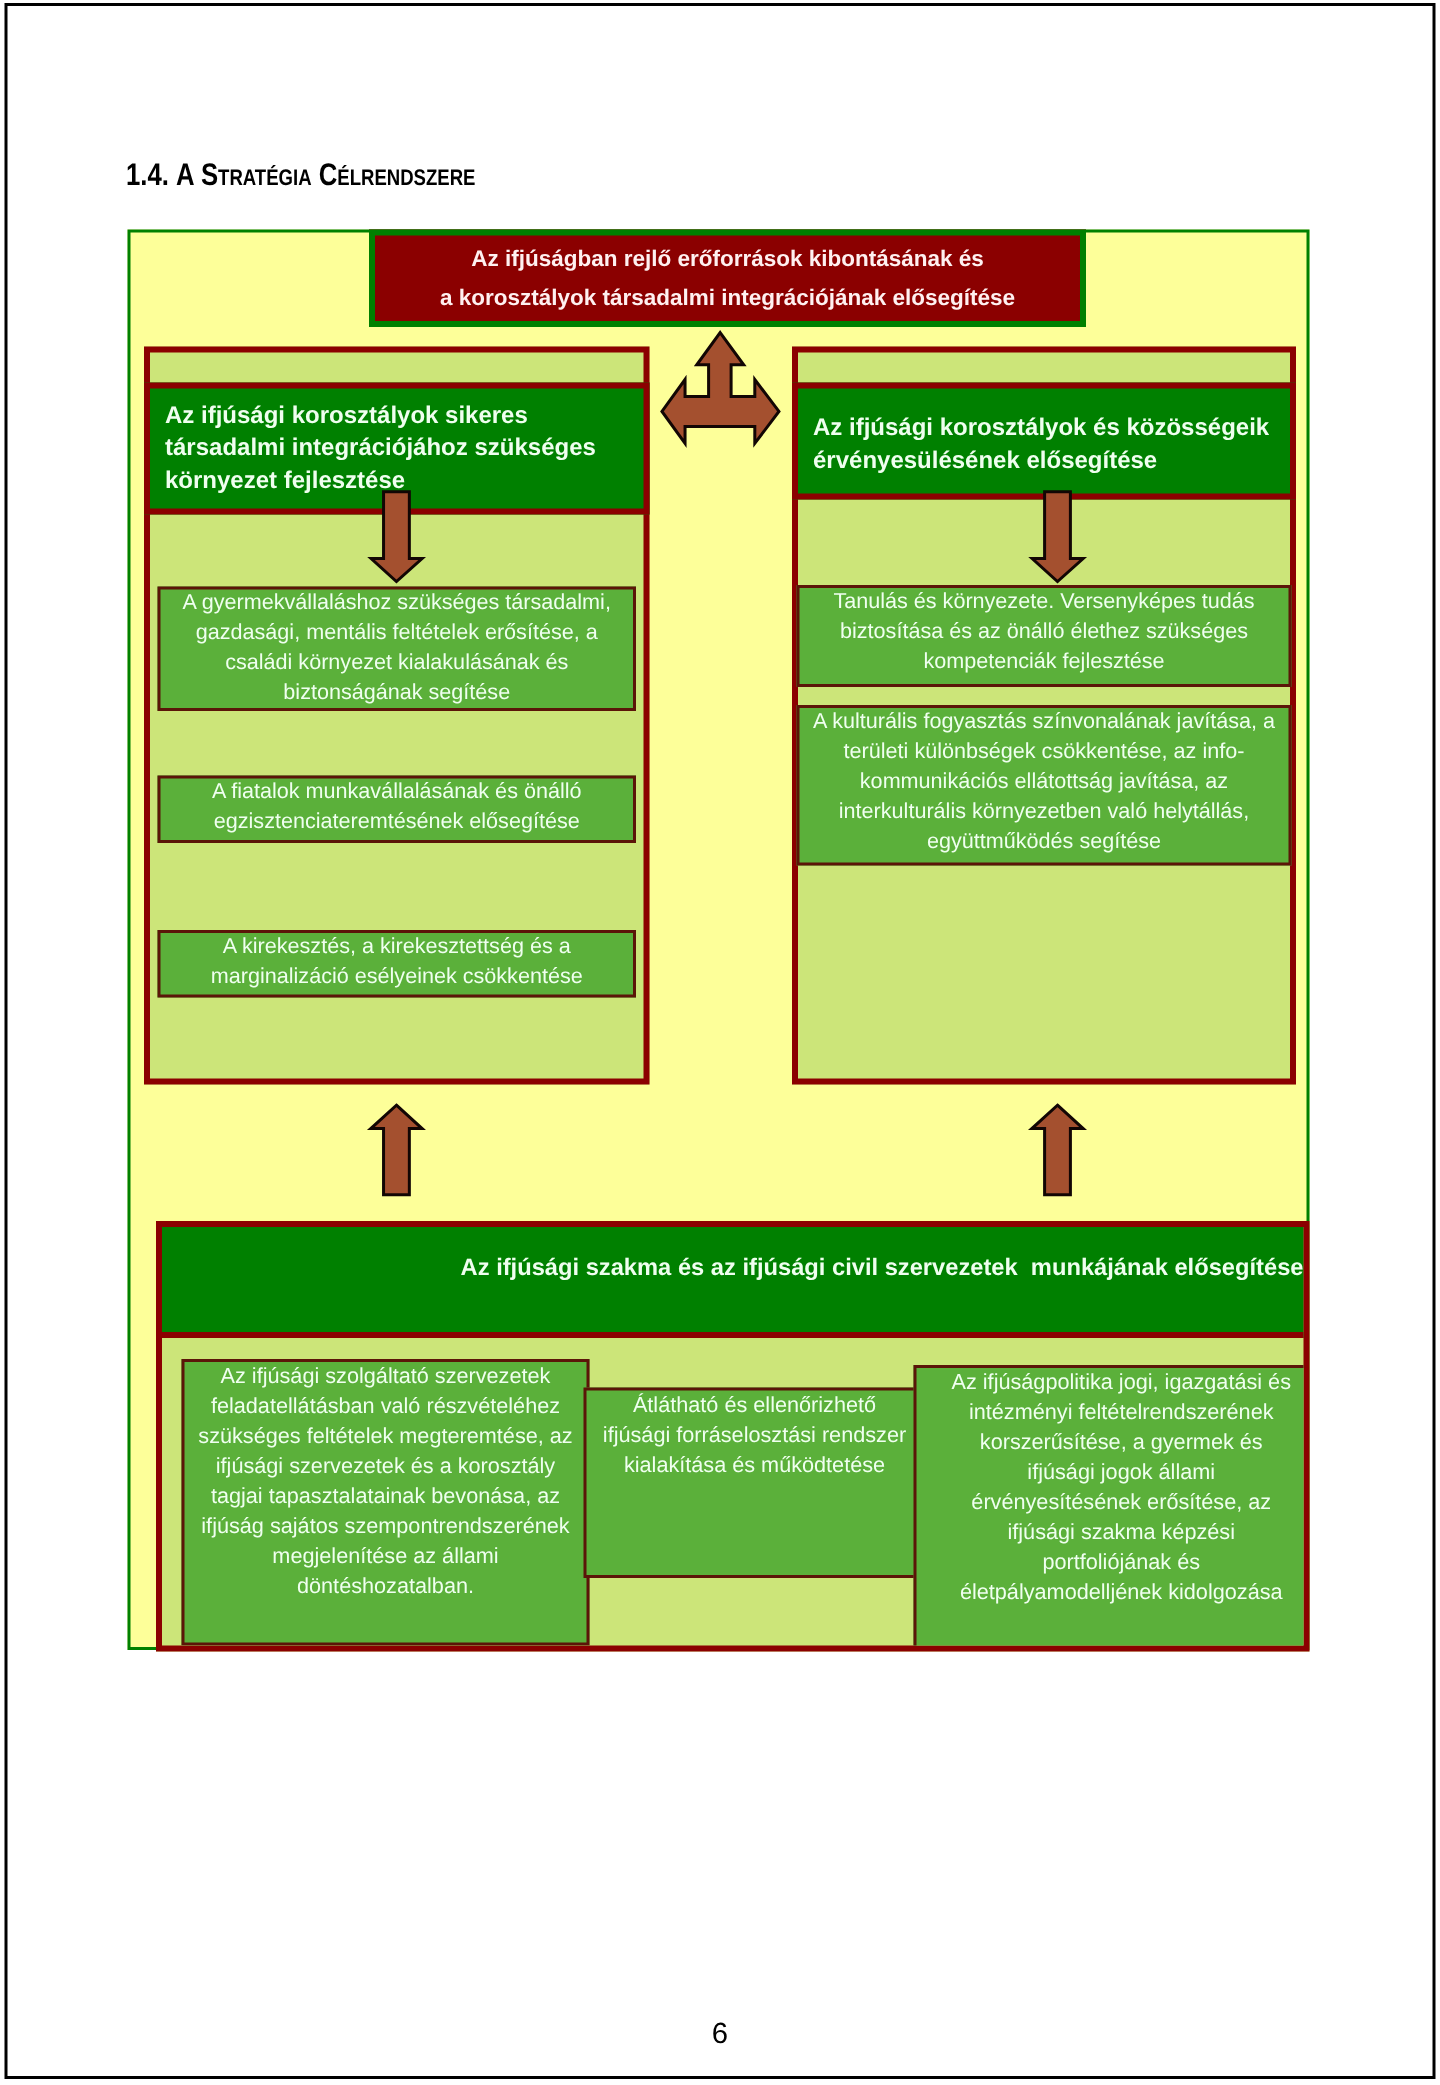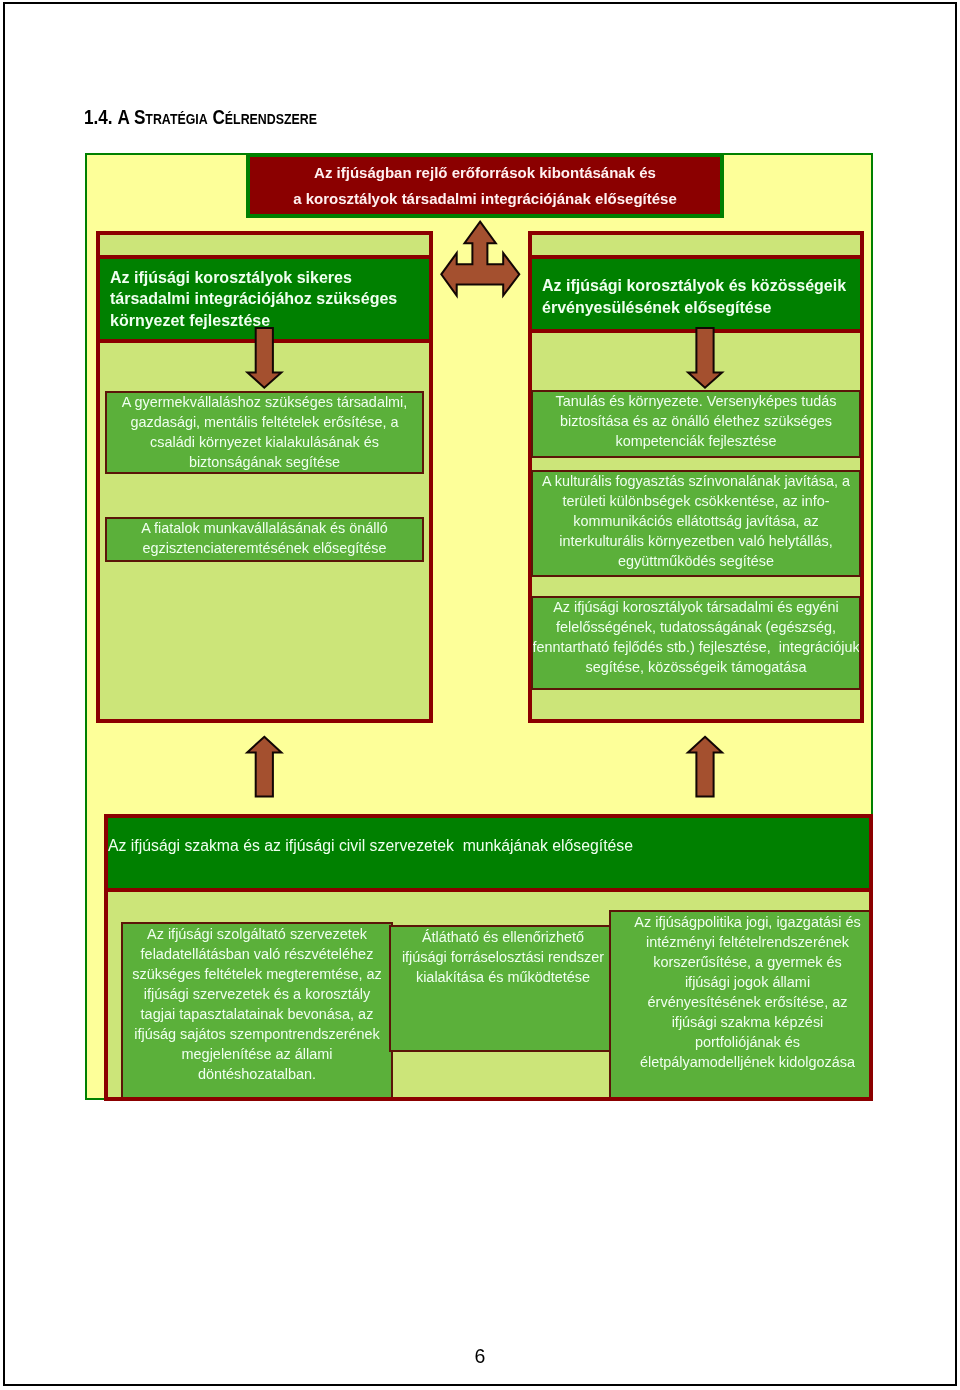--- a/index.html
+++ b/index.html
@@ -25,22 +25,22 @@
      border:4px solid #8B0000;box-sizing:border-box;color:#EFFFEF;font-weight:bold;font-size:16px;
      line-height:21.5px;text-align:left;display:flex;align-items:center;justify-content:center;
      padding:0 10px;margin-top:24px;}
   .gbox{position:absolute;box-sizing:border-box;background:#5BB03A;border:2px solid #5B1508;
      color:#EFFFEF;font-size:14.4px;line-height:19.9px;text-align:center;overflow:hidden;
      display:flex;align-items:flex-start;justify-content:center;white-space:pre-wrap;}
   .gbox > span{display:block;flex:0 0 auto;width:var(--tw, 100%);}
 
   .bottomband{position:absolute;box-sizing:border-box;background:#CCE579;border:4px solid #8B0000;overflow:hidden;}
   .bandhead{position:absolute;left:-4px;top:-4px;right:-4px;background:#008000;
-     border:4px solid #8B0000;box-sizing:border-box;color:#EFFFEF;font-weight:normal;font-size:15.8px;
-     text-align:center;white-space:pre-wrap;display:flex;align-items:center;justify-content:flex-start;}
+     border:4px solid #8B0000;box-sizing:border-box;color:#EFFFEF;font-weight:bold;font-size:15.8px;
+     text-align:center;white-space:pre-wrap;display:flex;align-items:center;justify-content:flex-end;}
   .bbox{font-size:14.45px;line-height:20.0px;}
 
   .pagenum{position:absolute;left:0;top:1345px;width:960px;text-align:center;font-size:19.5px;color:#000;}
   .arrowlayer{position:absolute;left:0;top:0;width:960px;height:1390px;overflow:visible;}
 </style>
 </head>
 <body>
 
 <div class="page">
   <div class="page-border"></div>
@@ -52,34 +52,34 @@
     <div class="topbanner">
         <span><span>Az ifjúságban rejlő erőforrások kibontásának és</span><br><span>a korosztályok társadalmi integrációjának elősegítése</span></span>
       </div>
 
     <div class="col" style="left:9px;top:76px;width:337px;height:492px;">
       <div class="colhead" style="height:88px;">
           <span>Az ifjúsági korosztályok sikeres társadalmi integrációjához szükséges környezet fejlesztése</span>
         </div>
       <div class="gbox" style="--tw:310px;left:5px;top:156px;width:319px;height:83px;"><span>A gyermekvállaláshoz szükséges társadalmi, gazdasági, mentális feltételek erősítése, a családi környezet kialakulásának és biztonságának segítése</span></div>
       <div class="gbox" style="--tw:310px;left:5px;top:282px;width:319px;height:45px;"><span>A fiatalok munkavállalásának és önálló egzisztenciateremtésének elősegítése</span></div>
+      <div class="gbox" style="--tw:310px;left:5px;top:385px;width:319px;height:45px;"><span>A kirekesztés, a kirekesztettség és a marginalizáció esélyeinek csökkentése</span></div>
     </div>
 
     <div class="col" style="left:441px;top:76px;width:336px;height:492px;">
       <div class="colhead" style="height:78px;padding-top:5px;">
           <span>Az ifjúsági korosztályok és közösségeik érvényesülésének elősegítése</span>
         </div>
       <div class="gbox" style="--tw:332px;left:-1px;top:155px;width:330px;height:68px;"><span>Tanulás és környezete. Versenyképes tudás biztosítása és az önálló élethez szükséges kompetenciák fejlesztése</span></div>
       <div class="gbox" style="--tw:332px;left:-1px;top:235px;width:330px;height:107px;text-align:center;"><span>A kulturális fogyasztás színvonalának javítása, a területi különbségek csökkentése, az info-kommunikációs ellátottság javítása, az interkulturális környezetben való helytállás, együttműködés segítése</span></div>
-      <div class="gbox" style="--tw:332px;left:-1px;top:361px;width:330px;height:94px;"><span>Az ifjúsági korosztályok társadalmi és egyéni felelősségének, tudatosságának (egészség, fenntartható fejlődés stb.) fejlesztése,  integrációjuk segítése, közösségeik támogatása</span></div>
     </div>
 
     <div class="bottomband" style="left:17px;top:659px;width:769px;height:287px;">
       <div class="bandhead" style="height:78px;padding-bottom:15px;"><span>Az ifjúsági szakma és az ifjúsági civil szervezetek  munkájának elősegítése</span></div>
-      <div class="gbox bbox" style="--tw:252px;left:13px;top:104px;width:272px;height:191px;text-align:center;"><span>Az ifjúsági szolgáltató szervezetek feladatellátásban való részvételéhez szükséges feltételek megteremtése, az ifjúsági szervezetek és a korosztály tagjai tapasztalatainak bevonása, az ifjúság sajátos szempontrendszerének megjelenítése az állami döntéshozatalban.</span></div>
+      <div class="gbox bbox" style="--tw:252px;left:13px;top:88px;width:272px;height:191px;text-align:center;"><span>Az ifjúsági szolgáltató szervezetek feladatellátásban való részvételéhez szükséges feltételek megteremtése, az ifjúsági szervezetek és a korosztály tagjai tapasztalatainak bevonása, az ifjúság sajátos szempontrendszerének megjelenítése az állami döntéshozatalban.</span></div>
       <div class="gbox bbox" style="--tw:206px;left:281px;top:107px;width:228px;height:127px;"><span>Átlátható és ellenőrizhető ifjúsági forráselosztási rendszer kialakítása és működtetése</span></div>
       <div class="gbox bbox" style="--tw:230px;left:501px;top:92px;width:277px;height:191px;"><span>Az ifjúságpolitika jogi, igazgatási és intézményi feltételrendszerének korszerűsítése, a gyermek és ifjúsági jogok állami érvényesítésének erősítése, az ifjúsági szakma képzési portfoliójának és életpályamodelljének kidolgozása</span></div>
     </div>
   </div>
 
   <svg class="arrowlayer" viewBox="0 0 960 1390">
     <path d="M480.1 221.7 L495.8 243.2 L487.4 243.2 L487.4 264.3 L503.2 264.3 L503.2 253.0 L519.3 274.3 L503.2 295.6 L503.2 284.4 L456.7 284.4 L456.7 295.6 L441.3 274.3 L456.7 253.0 L456.7 264.3 L472.4 264.3 L472.4 243.2 L464.5 243.2 Z" fill="#A4502F" stroke="#120604" stroke-width="2" stroke-linejoin="miter"></path>
     <path d="M255.7 327.9 L272.9 327.9 L272.9 372.4 L281.4 372.4 L264.3 387.7 L247.4 372.4 L255.7 372.4 Z" fill="#A4502F" stroke="#120604" stroke-width="2" stroke-linejoin="miter"></path>
     <path d="M696.4 327.9 L713.6 327.9 L713.6 372.4 L722.1 372.4 L705.0 387.7 L688.1 372.4 L696.4 372.4 Z" fill="#A4502F" stroke="#120604" stroke-width="2" stroke-linejoin="miter"></path>
     <path d="M264.3 736.8 L281.4 752.4 L272.9 752.4 L272.9 796.5 L255.7 796.5 L255.7 752.4 L247.2 752.4 Z" fill="#A4502F" stroke="#120604" stroke-width="2" stroke-linejoin="miter"></path>

